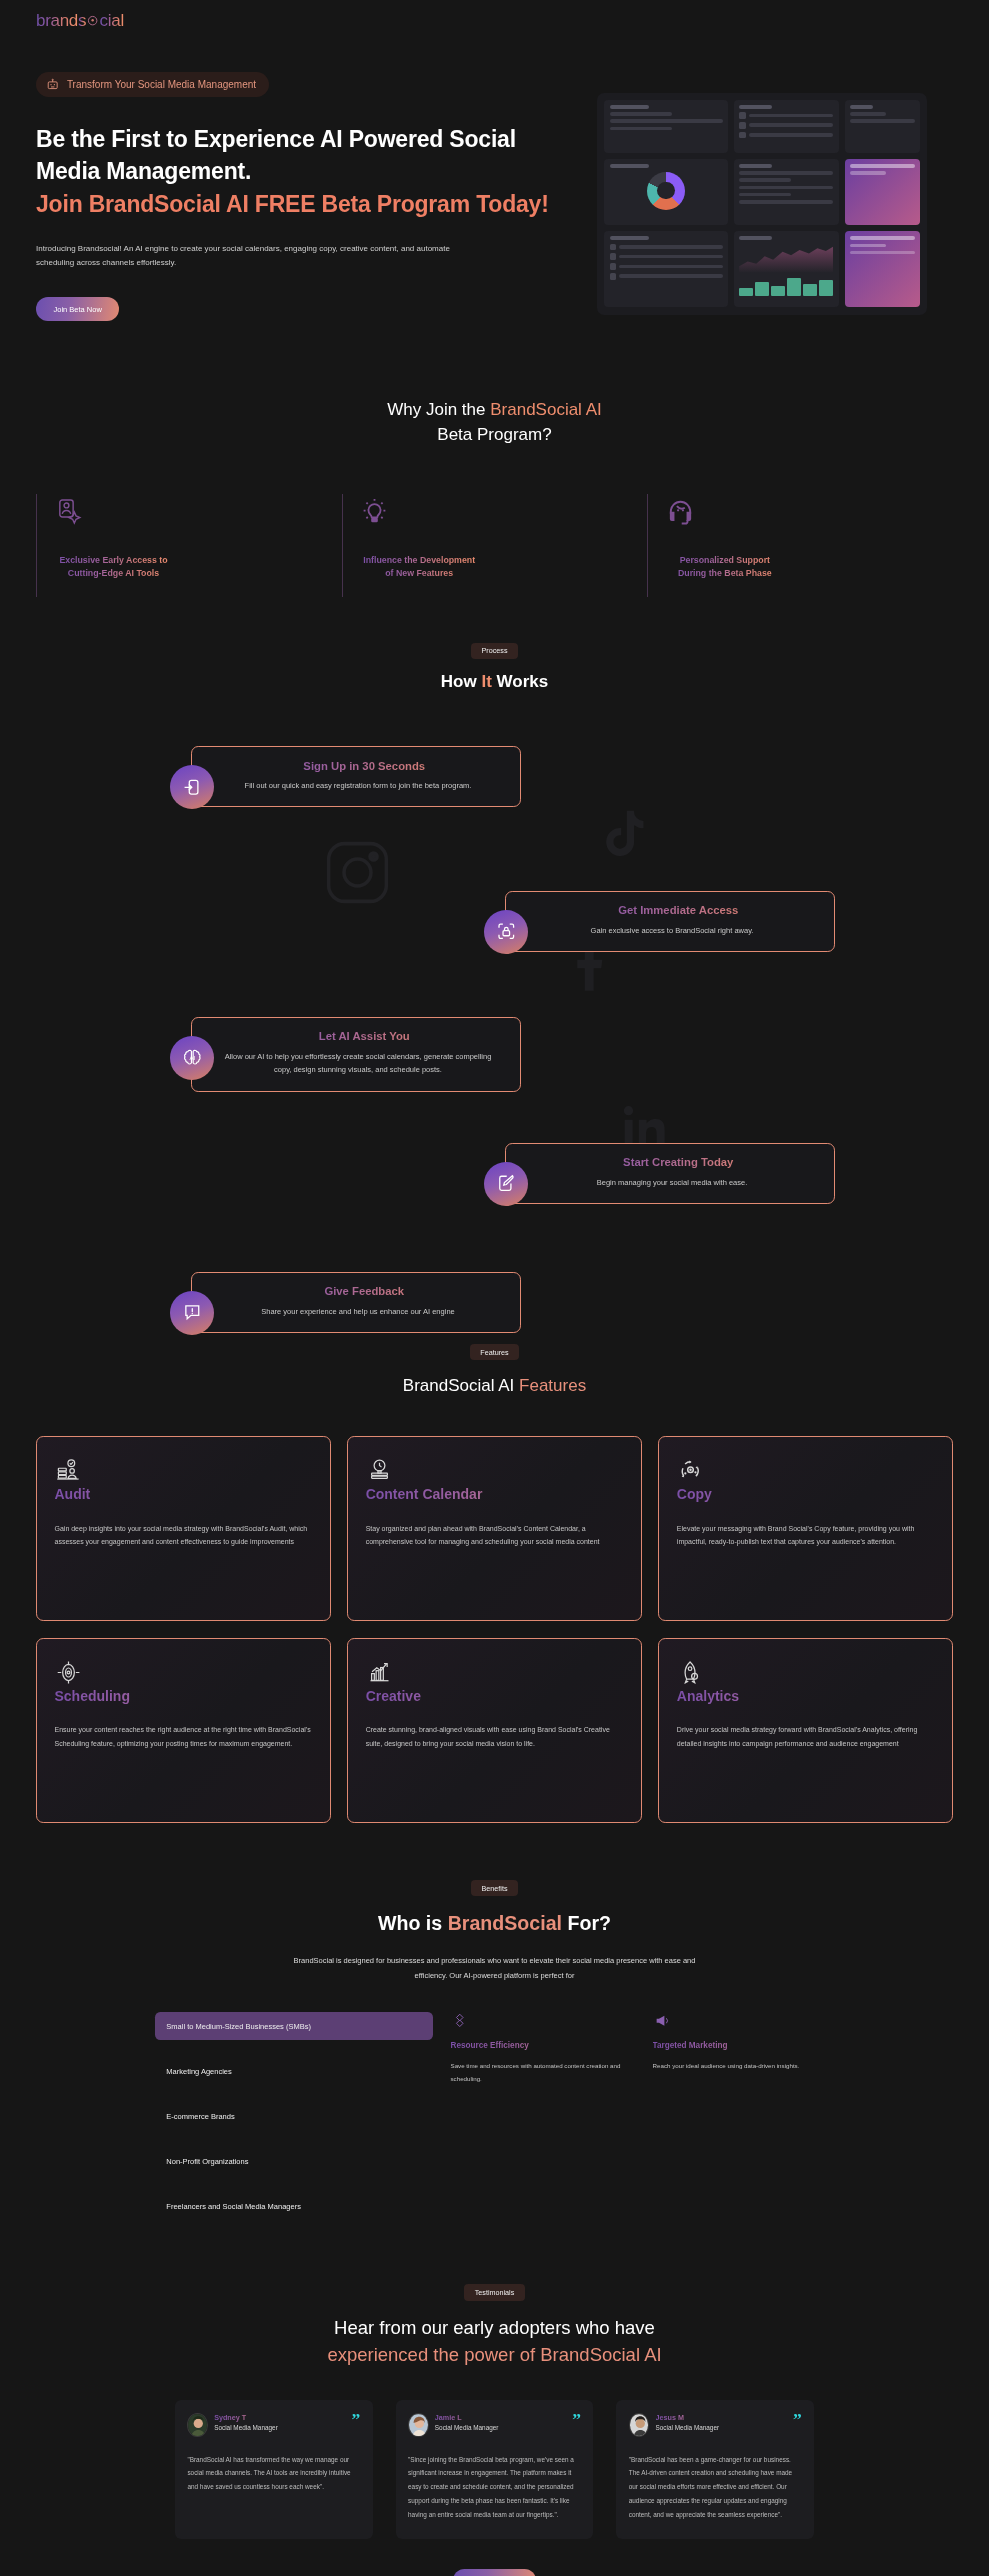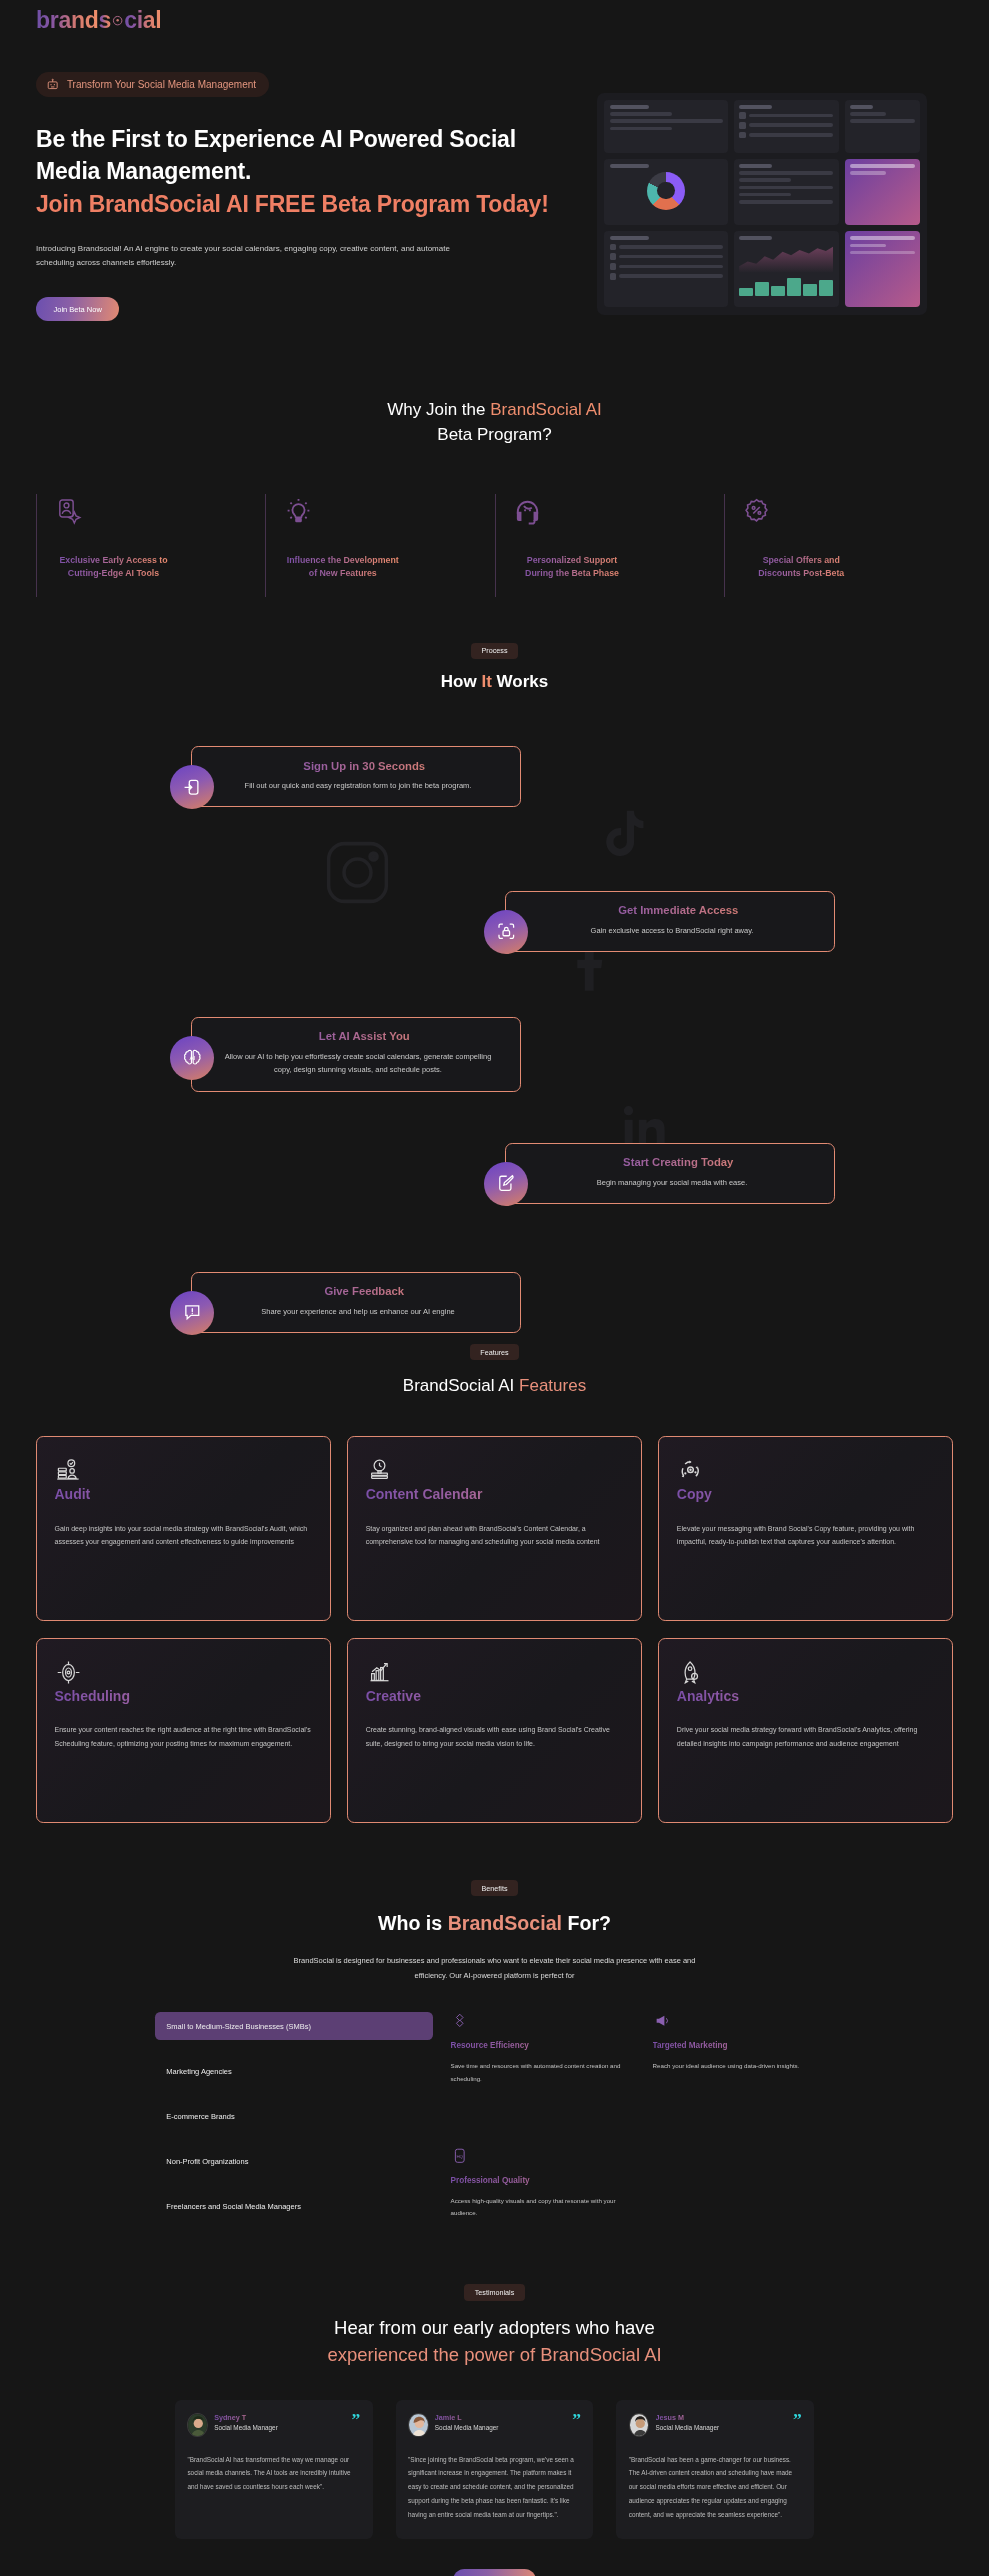--- a/index.html
+++ b/index.html
@@ -11,21 +11,21 @@
   
   .grad{background:linear-gradient(90deg,#7b4fa8 0%,#9a5fa0 35%,#d07b78 70%,#ef8e6e 100%);
         -webkit-background-clip:text;background-clip:text;color:transparent;-webkit-text-fill-color:transparent;}
   .grad-logo{background:linear-gradient(90deg,#6e4fa6 0%,#8b57a0 30%,#d4796f 65%,#f0906b 100%);
         -webkit-background-clip:text;background-clip:text;color:transparent;-webkit-text-fill-color:transparent;}
   .accent{color:#ef8e6e;}
   .salmon{color:#e8907c;}
 
   
   .topbar{height:41px;display:flex;align-items:center;padding-left:36px;}
-  .logo{font-size:23px;font-weight:700;letter-spacing:-0.3px;display:flex;align-items:center;}
+  .logo{font-size:17px;font-weight:400;letter-spacing:-0.3px;display:flex;align-items:center;}
   .logo .dotglyph{display:inline-flex;align-items:center;justify-content:center;width:13.4px;}
   .logo svg{display:block}
 
   
   .hero{display:flex;padding:31px 36px 57px 36px;gap:20.6px;align-items:flex-start;}
   .hero-left{width:515px;}
   .pill{display:inline-flex;align-items:center;gap:7.2px;background:#2b1d1a;border-radius:13.4px;
         padding:5.7px 13.4px 5.7px 10.3px;color:#e4967f;font-size:10px;}
   .pill svg{display:block}
   .h1{margin-top:26px;font-size:23px;line-height:1.42;font-weight:700;color:#fff;letter-spacing:-0.2px;}
@@ -277,29 +277,20 @@
               <path d="M4 13h2.2v6H4.8A.8.8 0 0 1 4 18.2z" fill="#7d4f92"></path>
               <path d="M20 13h-2.2v6h1.4a.8.8 0 0 0 .8-.8z" fill="#7d4f92"></path>
               <path d="M17.8 19v1.4a1.6 1.6 0 0 1-1.6 1.6H13"></path>
               <circle cx="10" cy="11" r=".9" fill="#7d4f92" stroke="none"></circle>
               <circle cx="14" cy="11" r=".9" fill="#7d4f92" stroke="none"></circle>
               <path d="M9 7.5c1.8 2 4.5 2.6 6.6 1.4" stroke-width="1.6"></path>
             </svg></span>
         <div class="why-title grad">Personalized Support During the Beta Phase</div>
       </div>
 
-      <div class="why-item">
-        <span><svg width="29" height="29" viewBox="0 0 24 24" fill="none" stroke="#7d4f92" stroke-width="1.3">
-              <path d="M12 2.2l1.9 1.5 2.4-.3.9 2.2 2.2.9-.3 2.4 1.5 1.9-1.5 1.9.3 2.4-2.2.9-.9 2.2-2.4-.3L12 19.8l-1.9-1.5-2.4.3-.9-2.2-2.2-.9.3-2.4L3.4 11l1.5-1.9-.3-2.4 2.2-.9.9-2.2 2.4.3z"></path>
-              <path d="M9.3 13.7l5.4-5.4"></path>
-              <circle cx="9.6" cy="9" r="1.1"></circle>
-              <circle cx="14.4" cy="13.2" r="1.1"></circle>
-            </svg></span>
-        <div class="why-title grad">Special Offers and Discounts Post-Beta</div>
-      </div>
 
     </div>
   </section>
 
   <section class="process center">
     <div class="tag">Process</div>
     <h2 class="h2 b" style="margin-top:11.3px">
       <span>How</span>
       <span class="accent">It</span>
       <span>Works</span>
@@ -502,28 +493,20 @@
           <p>Save time and resources with automated content creation and scheduling.</p>
         </div>
         <div class="ben-card">
           <span><svg width="17.5" height="17.5" viewBox="0 0 24 24" fill="none" stroke="#8a5fb0" stroke-width="1.3">
                 <path d="M5 9.2v5.6h3.2l7.4 4V5.2l-7.4 4z" fill="#8a5fb0" stroke="none"></path>
                 <path d="M18.4 8.6a5 5 0 0 1 0 6.8"></path>
               </svg></span>
           <h4 class="grad">Targeted Marketing</h4>
           <p>Reach your ideal audience using data-driven insights.</p>
         </div>
-        <div class="ben-card" style="grid-column:1/2;margin-top:26px">
-          <span><svg width="17.5" height="17.5" viewBox="0 0 24 24" fill="none" stroke="#8a5fb0" stroke-width="1.3">
-                <rect x="6" y="3" width="12" height="18" rx="3"></rect>
-                <text x="12" y="14.4" font-size="6" fill="#8a5fb0" stroke="none" text-anchor="middle" font-family="Liberation Sans, sans-serif">HQ</text>
-              </svg></span>
-          <h4 class="grad">Professional Quality</h4>
-          <p>Access high-quality visuals and copy that resonate with your audience.</p>
-        </div>
       </div>
     </div>
   </section>
 
   <section class="testi center">
     <div class="tag">Testimonials</div>
     <h2 class="h2" style="margin-top:14.4px;font-size:18.5px;">
       <span>Hear from our early adopters who have</span><br>
       <span class="salmon">experienced the power of BrandSocial AI</span>
     </h2>

